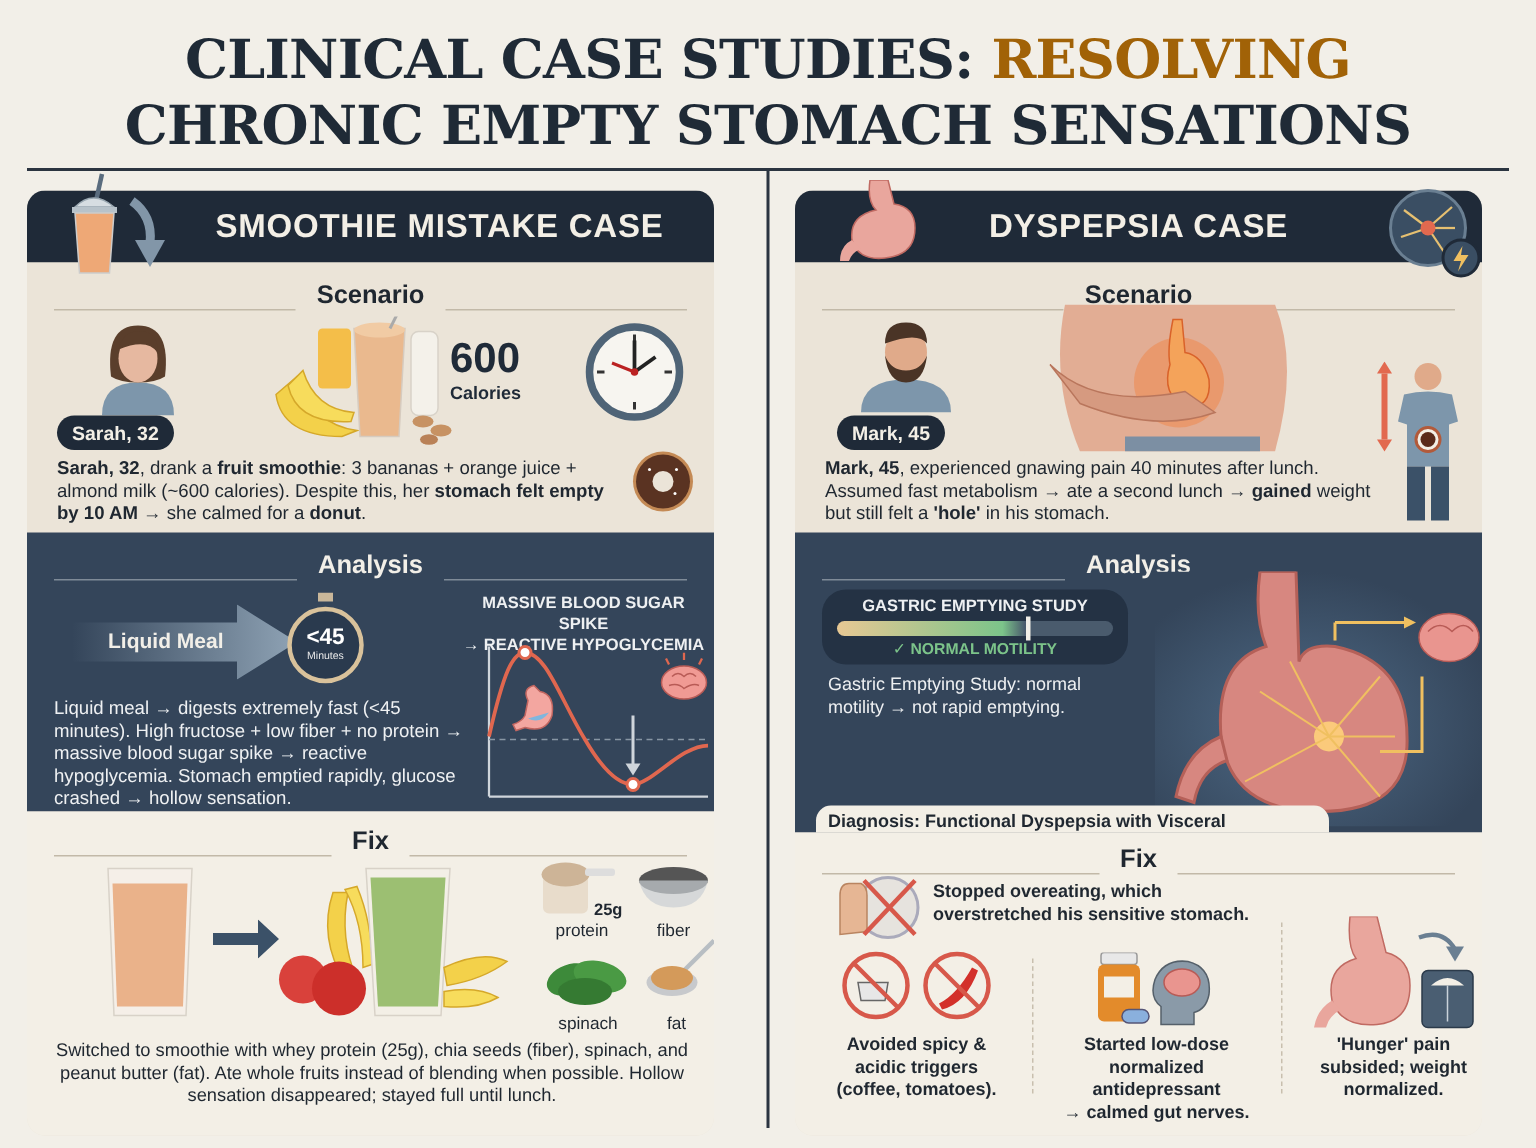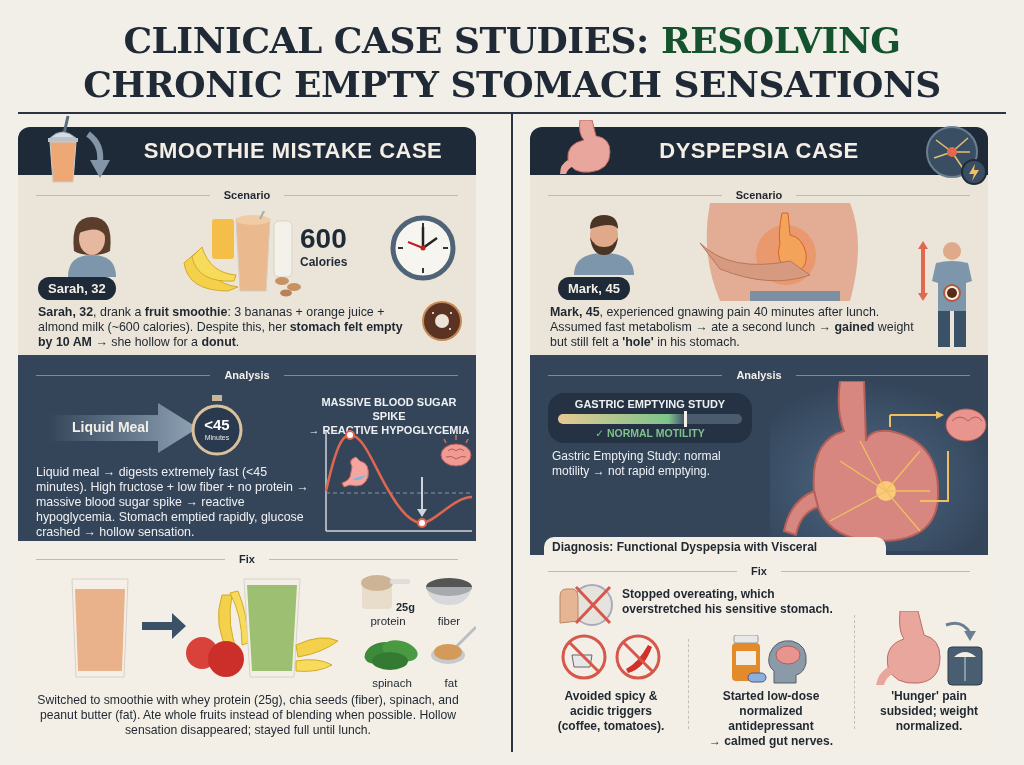--- a/index.html
+++ b/index.html
@@ -10,40 +10,40 @@
     color: #1f2730;
     position: relative;
   }
   .title {
     position: absolute; left: 0; top: 18px; width: 1024px;
     text-align: center;
     font-family: "DejaVu Serif", "Liberation Serif", serif;
     font-weight: bold; font-size: 36px; line-height: 44px;
     letter-spacing: -0.5px; color: #1f2a36;
   }
-  .title .accent { color: #14532d; }
+  .title .accent { color: #a16207; }
   .top-rule { position: absolute; left: 18px; top: 112px; width: 988px; height: 2px; background: #2b3440; }
   .mid-rule { position: absolute; left: 511px; top: 112px; width: 2px; height: 640px; background: #2b3440; }
 
   .panel {
     position: absolute; top: 127px; width: 458px; height: 630px;
     background: #ece6da; border-radius: 12px; overflow: hidden;
   }
   .panel.left { left: 18px; }
   .panel.right { left: 530px; }
   .panel-header {
     position: absolute; left: 0; top: 0; width: 100%; height: 48px;
     background: #1f2a38; color: #f3efe6;
     font-weight: bold; font-size: 22px; letter-spacing: 0.5px;
     display: flex; align-items: center; justify-content: center;
   }
   .sec-title {
     position: absolute; left: 18px; width: 422px; height: 24px;
-    display: flex; align-items: center; gap: 14px;
-    font-weight: bold; font-size: 11px;
+    display: flex; align-items: flex-end; gap: 14px;
+    font-weight: bold; font-size: 17px;
   }
   .sec-title .rule { flex: 1; height: 1px; background: #c2b9a8; }
   .sec-title.light { color: #f2efe8; }
   .sec-title.light .rule { background: #7f8b98; }
 
   .scenario-area { position: absolute; left: 0; top: 48px; width: 100%; height: 180px; background: #ebe4d8; }
   .analysis-area { position: absolute; left: 0; width: 100%; background: #34455a; }
   .fix-area { position: absolute; left: 0; width: 100%; background: #f3efe6; }
 
   .body-text { position: absolute; font-size: 12.4px; line-height: 15px; color: #1f2730; }
@@ -129,21 +129,21 @@
     <svg class="icon" style="left:402px; top:124px" width="44" height="44" viewBox="0 0 44 44">
       <circle cx="22" cy="22" r="20" fill="#c48a55"></circle>
       <circle cx="22" cy="22" r="18" fill="#5a3322"></circle>
       <circle cx="22" cy="22" r="7" fill="#ebe4d8"></circle>
       <circle cx="13" cy="14" r="1" fill="#fff"></circle>
         <circle cx="30" cy="30" r="1" fill="#fff"></circle>
         <circle cx="31" cy="14" r="1" fill="#fff"></circle>
     </svg>
 
     <div class="body-text" style="left:20px; top:130px; width:380px">
-      <b>Sarah, 32</b><span>, drank a </span><b>fruit smoothie</b><span>: 3 bananas + orange juice + almond milk (~600 calories). Despite this, her </span><b>stomach felt empty by 10 AM</b><span> → she hollow for a </span><b>donut</b><span>.</span>
+      <b>Sarah, 32</b><span>, drank a </span><b>fruit smoothie</b><span>: 3 bananas + orange juice + almond milk (~600 calories). Despite this, her </span><b>stomach felt empty by 10 AM</b><span> → she calmed for a </span><b>donut</b><span>.</span>
     </div>
   </div>
 
   <div class="analysis-area" style="top:228px; height:186px">
     <div class="sec-title light" style="top:8px">
       <div class="rule"></div>
         <span>Analysis</span>
         <div class="rule"></div>
     </div>
     <svg class="icon" style="left:30px; top:48px" width="150" height="50" viewBox="0 0 150 50">

